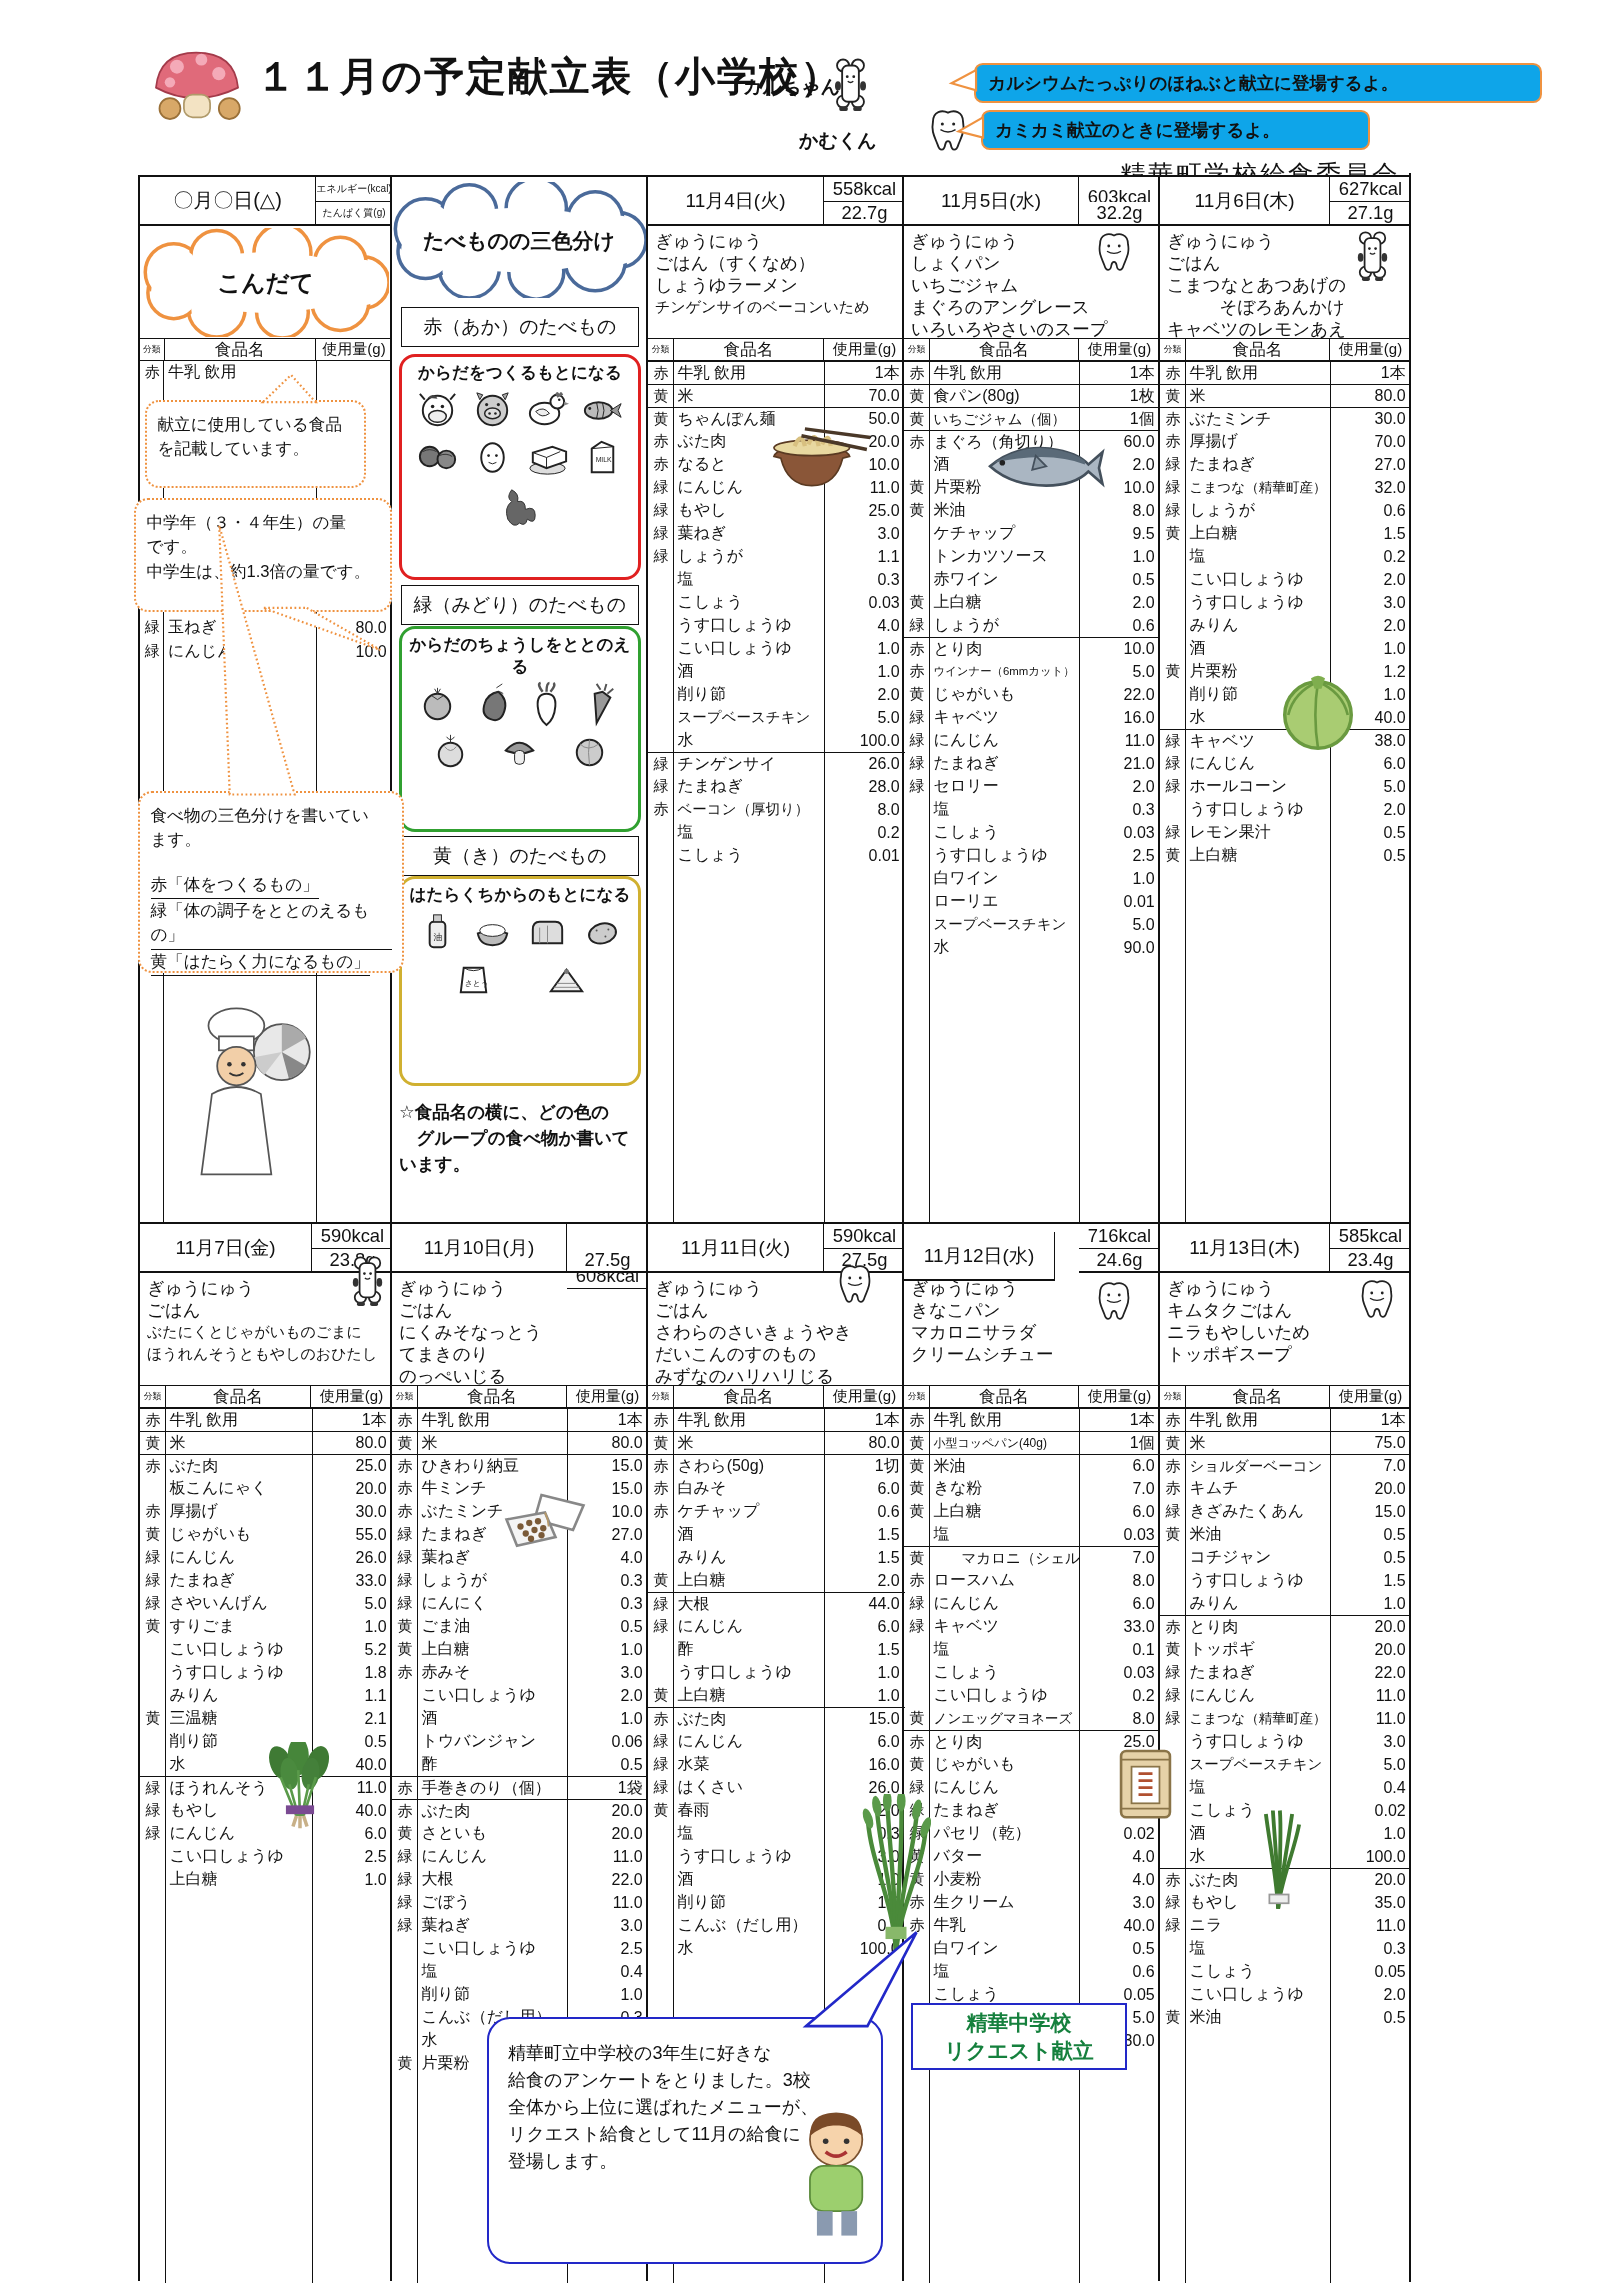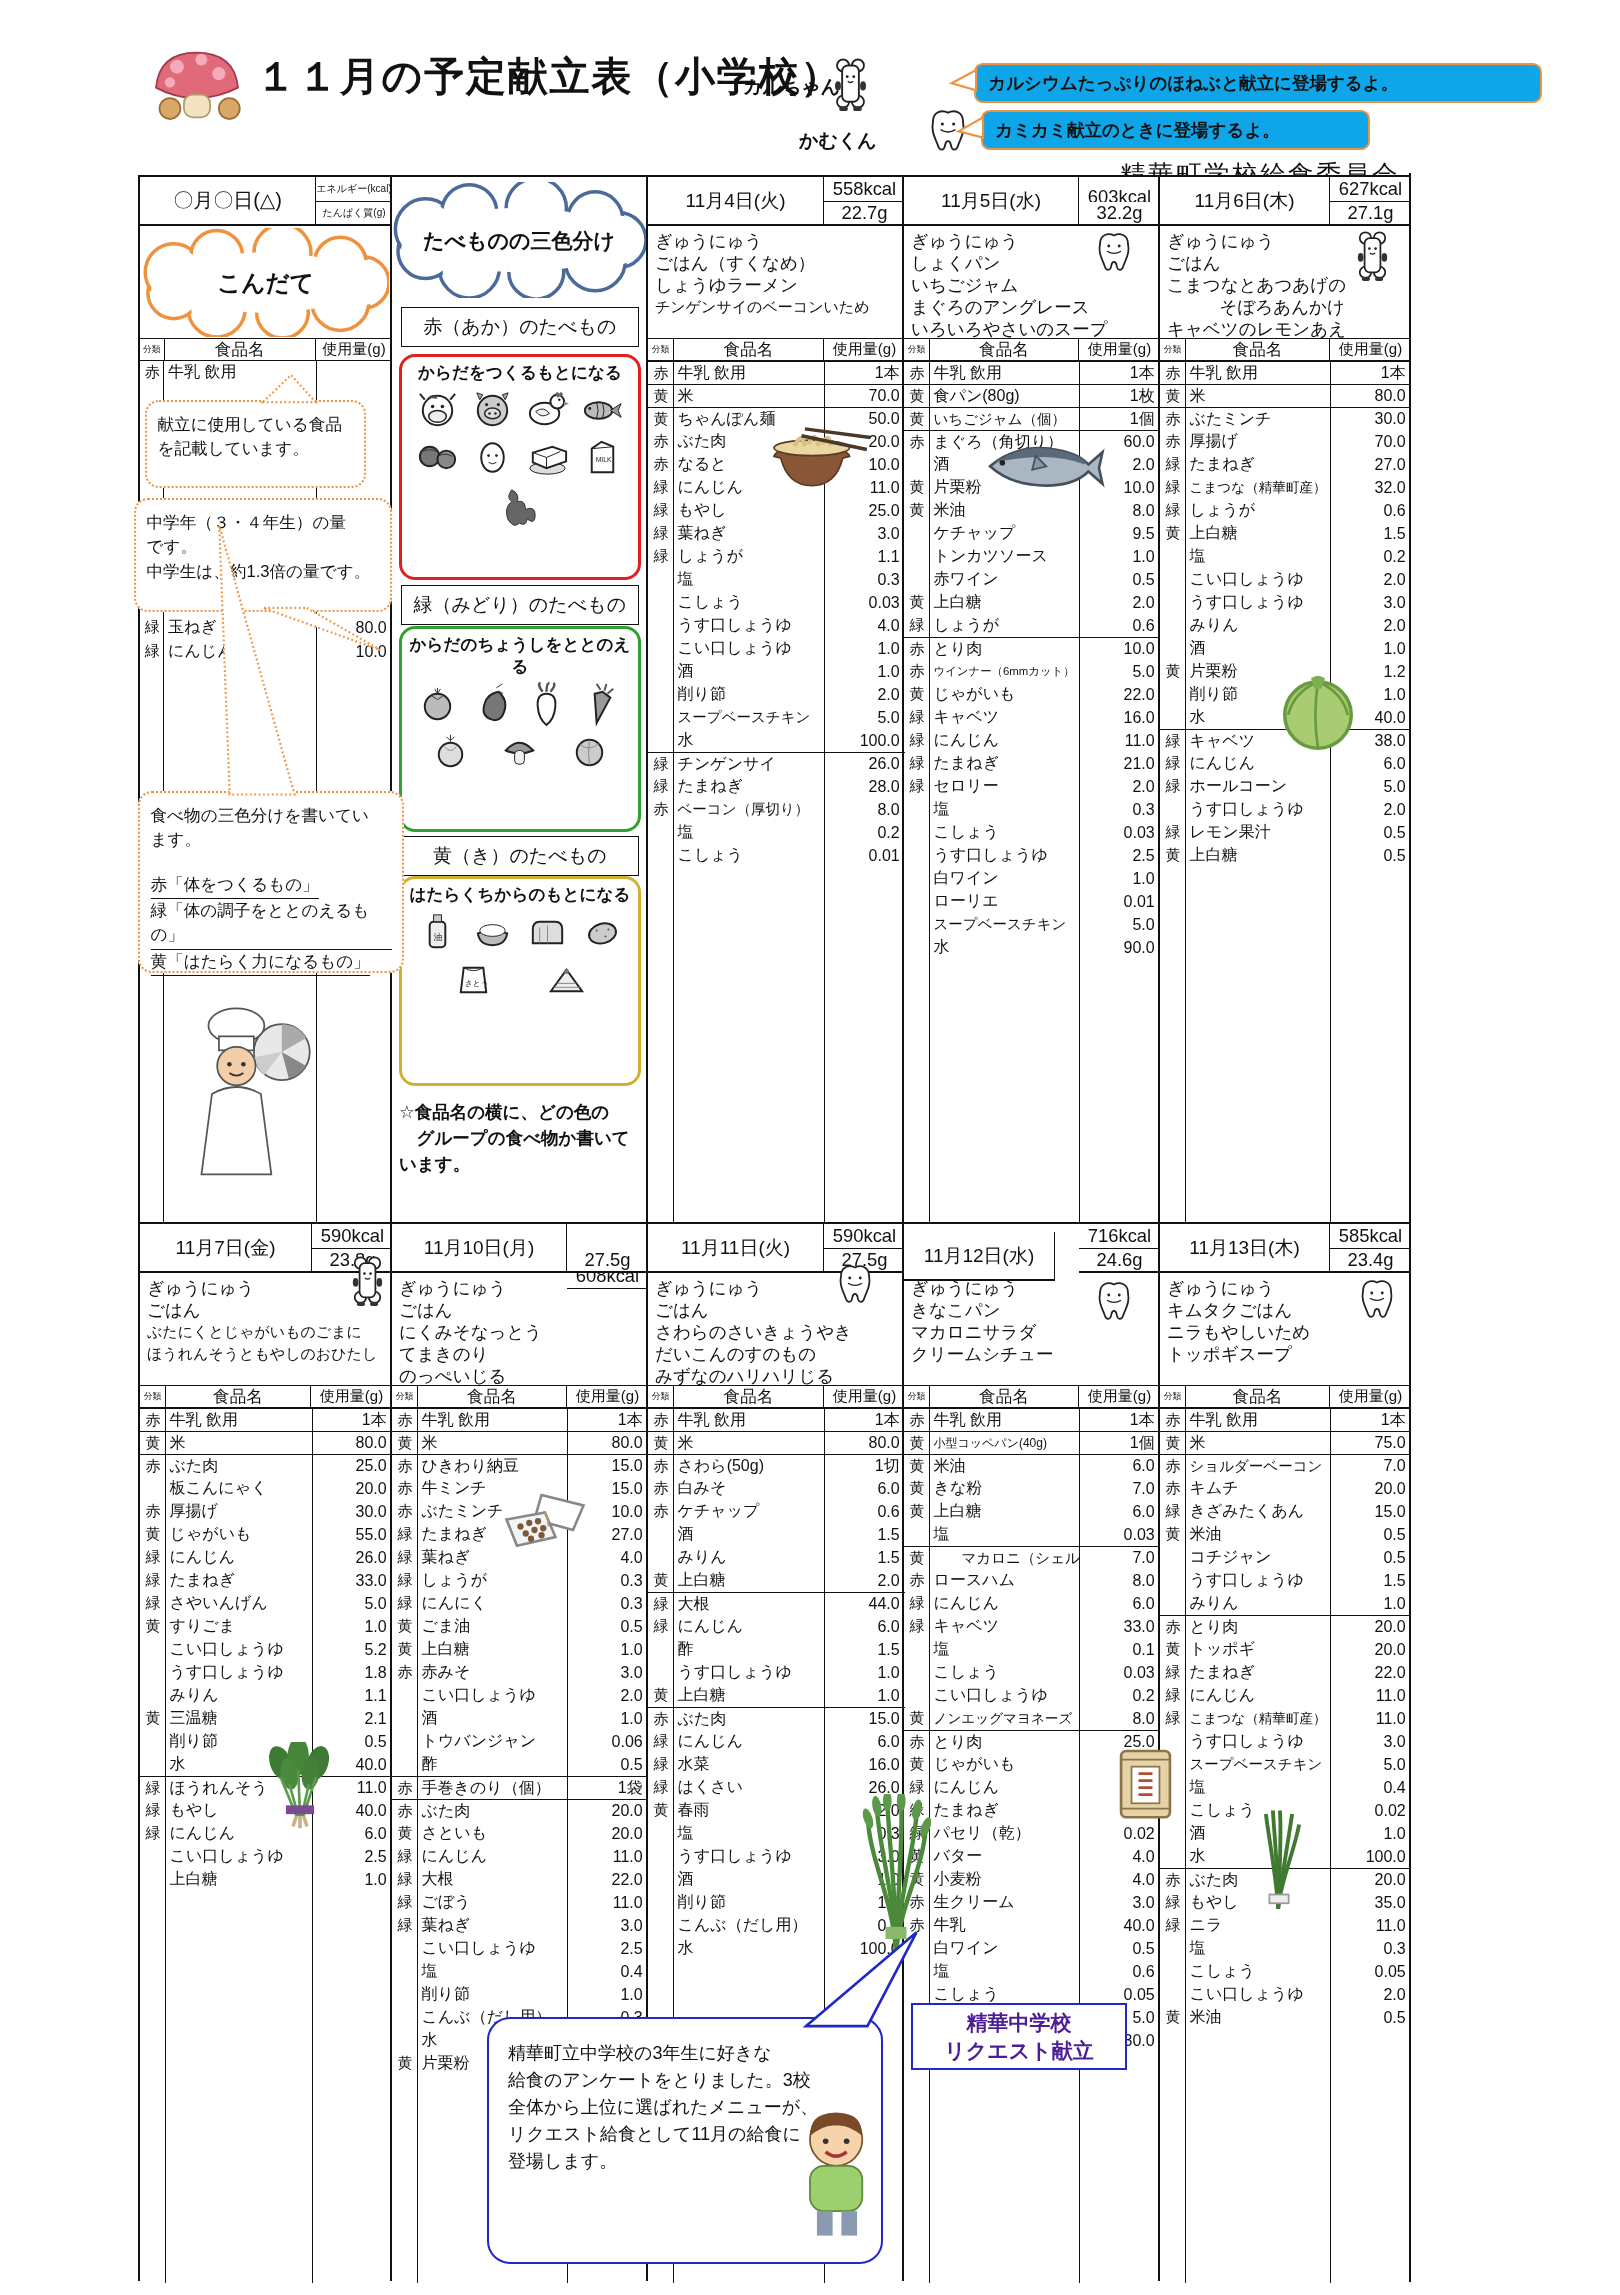--- a/index.html
+++ b/index.html
@@ -53,21 +53,21 @@
   
   .dbubble{position:absolute;border:2.6px dotted #ef9240;border-radius:14px;background:#fff;
     padding:10.5px 10.5px;font-size:16.6px;line-height:24.5px;box-sizing:border-box;z-index:5;}
   .ul{border-bottom:1.3px solid #111;padding-bottom:0.9px;display:inline-block;}
   
   #fbubble{position:absolute;left:487px;top:2017px;width:396px;height:247px;border:2.6px solid #2228c8;
     border-radius:23px;background:#fff;z-index:5;box-sizing:border-box;}
   #fbubble .txt{position:absolute;left:19px;top:21px;font-size:18px;line-height:27px;}
   #reqbox{position:absolute;left:911px;top:2003px;width:216px;height:67px;border:2.6px solid #2228c8;
     background:#fff;z-index:5;display:flex;flex-direction:column;align-items:center;justify-content:center;
-    font-size:21px;font-weight:bold;color:#4c1d95;box-sizing:border-box;line-height:28px;}
+    font-size:21px;font-weight:bold;color:#15803d;box-sizing:border-box;line-height:28px;}
   .illust,.mascot{position:absolute;z-index:3;}
   .illust svg,.mascot svg{width:100%;height:100%;}
   #overlay{position:absolute;left:0;top:0;z-index:6;pointer-events:none;}
   #right-edge{position:absolute;left:1409px;top:173px;width:2.2px;height:2109px;background:#111;}
 </style>
 </head>
 <body>
 
 <div id="page">
   <div id="title">１１月の予定献立表（小学校）</div>

